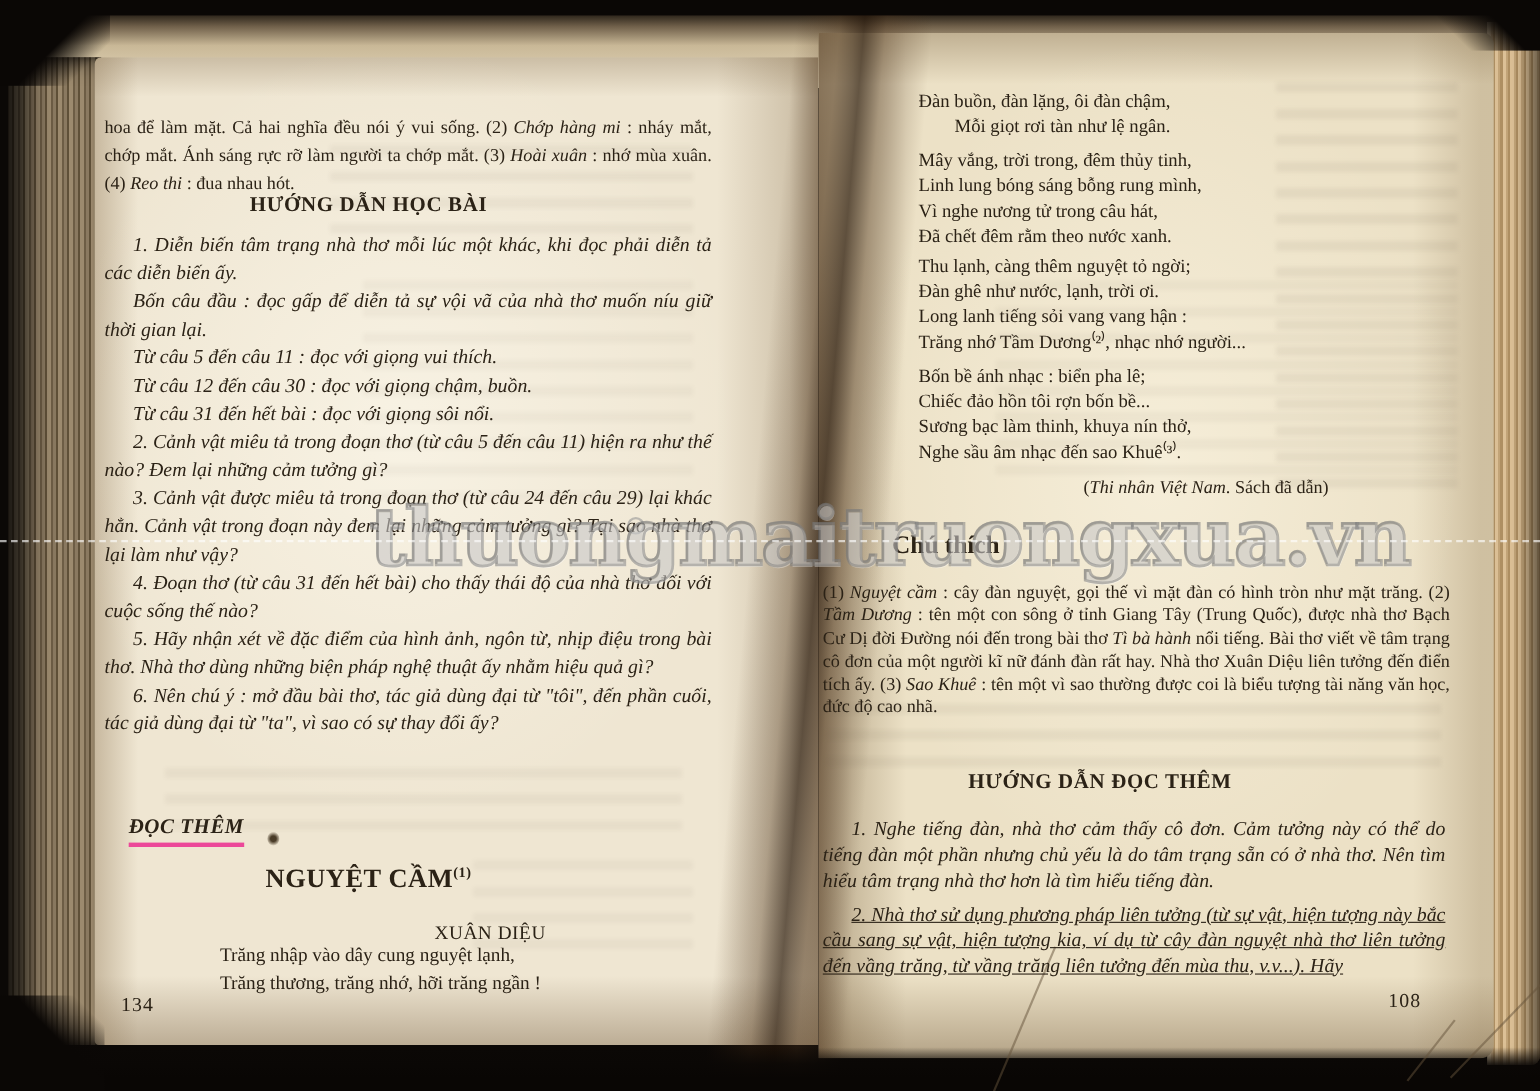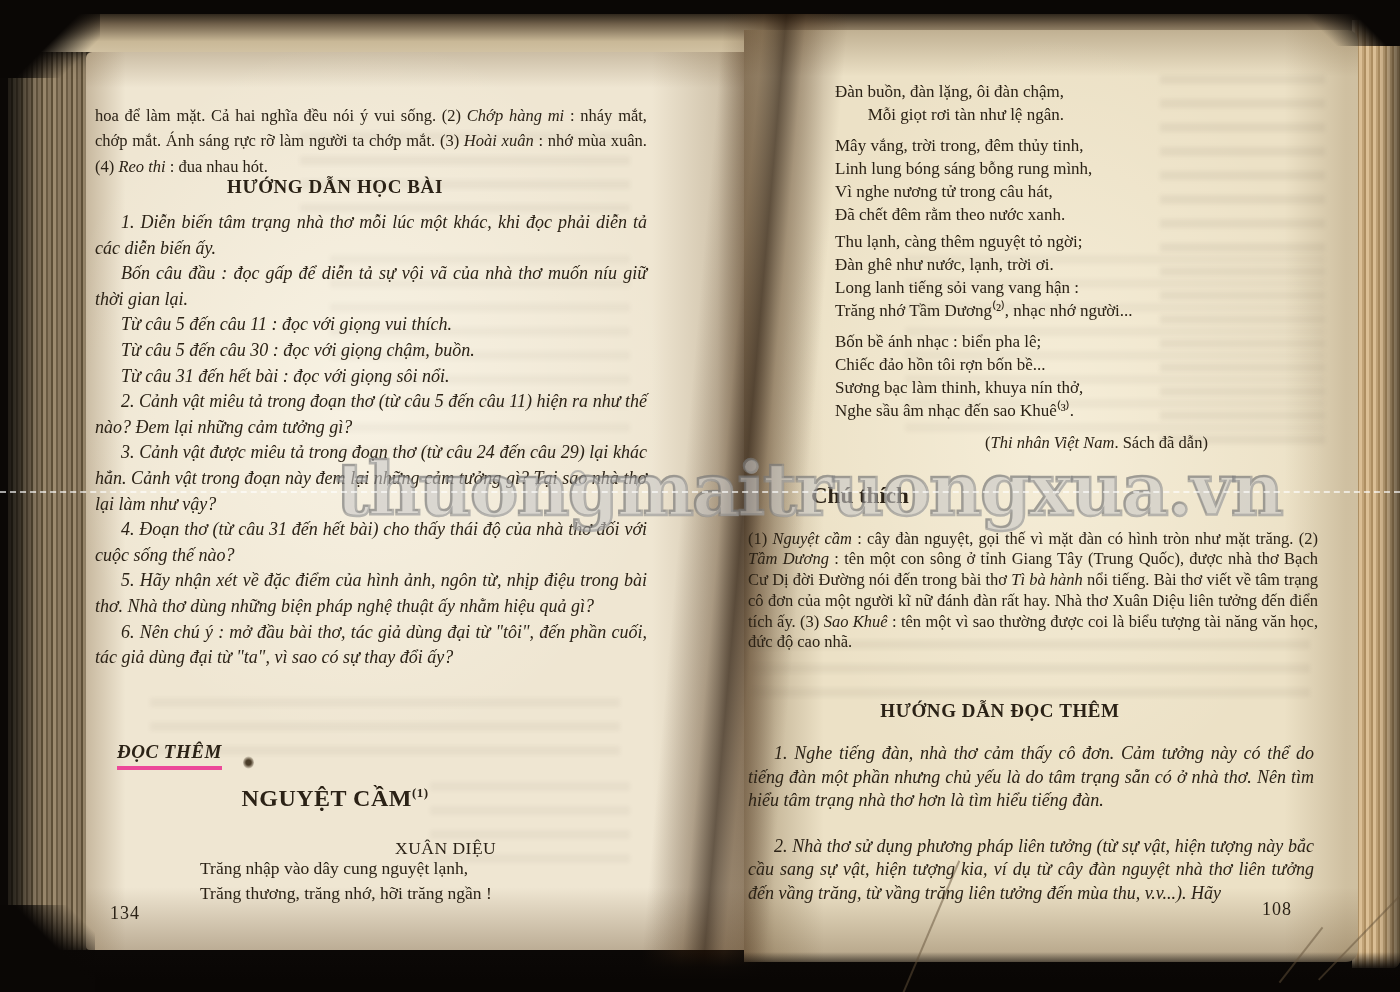--- a/index.html
+++ b/index.html
@@ -74,21 +74,21 @@
 
   .stanza{left:835px;font-size:17px;}
   .stanza .pline{line-height:23px;white-space:nowrap;}
   .s1{top:80px;text-align:right;} .s2{top:134px;} .s3{top:230px;} .s4{top:330px;}
   .attrib{left:985px;top:433px;font-size:16.5px;}
   .notes-h{left:763px;top:483px;font-size:23px;font-weight:bold;margin-left:48px;}
   .notes{left:748px;top:512px;width:570px;font-size:16.5px;line-height:20.8px;}
   .heading-r{left:720px;top:700px;width:560px;text-align:center;font-size:19px;font-weight:bold;letter-spacing:.6px;}
   .reading{left:748px;top:742px;width:566px;}
   .reading p{margin:0;font-size:18px;font-style:italic;line-height:23.5px;text-indent:26px;text-align:justify;}
-  .reading p + p{margin-top:22px;}
+  .reading p + p{margin-top:7px;text-decoration:underline;}
 
   
   .watermark{position:absolute;left:336px;top:446px;font-family:"DejaVu Serif",serif;
      font-size:73px;font-weight:bold;letter-spacing:-2px;
      color:rgba(250,250,250,.10);-webkit-text-stroke:2.5px rgba(128,128,128,.55);
      text-shadow:1px 1px 0 rgba(255,255,255,.35), -1px -1px 0 rgba(80,80,80,.3);}
   .dashline{position:absolute;left:0;top:491px;width:1400px;height:0;
      border-top:2px dashed rgba(255,255,255,.75);opacity:.85;}
   .spot{position:absolute;left:243px;top:756px;width:11px;height:13px;border-radius:50%;
      background:radial-gradient(circle,#4a3c28 30%,rgba(74,60,40,0) 75%);filter:blur(.5px);}
@@ -126,21 +126,21 @@
   <div class="spot"></div>
 
   <p class="txt footnote just"><span>hoa để làm mặt. Cả hai nghĩa đều nói ý vui sống. (2) </span><span class="it">Chớp hàng mi</span><span> : nháy mắt, chớp mắt. Ánh sáng rực rỡ làm người ta chớp mắt. (3) </span><span class="it">Hoài xuân</span><span> : nhớ mùa xuân. (4) </span><span class="it">Reo thi</span><span> : đua nhau hót.</span></p>
 
   <div class="txt heading-l">HƯỚNG DẪN HỌC BÀI</div>
 
   <div class="txt guide">
     <p>1. Diễn biến tâm trạng nhà thơ mỗi lúc một khác, khi đọc phải diễn tả các diễn biến ấy.</p>
     <p>Bốn câu đầu : đọc gấp để diễn tả sự vội vã của nhà thơ muốn níu giữ thời gian lại.</p>
     <p>Từ câu 5 đến câu 11 : đọc với giọng vui thích.</p>
-    <p>Từ câu 5 đến câu 30 : đọc với giọng chậm, buồn.</p>
+    <p>Từ câu 12 đến câu 30 : đọc với giọng chậm, buồn.</p>
     <p>Từ câu 31 đến hết bài : đọc với giọng sôi nổi.</p>
     <p>2. Cảnh vật miêu tả trong đoạn thơ (từ câu 5 đến câu 11) hiện ra như thế nào? Đem lại những cảm tưởng gì?</p>
     <p>3. Cảnh vật được miêu tả trong đoạn thơ (từ câu 24 đến câu 29) lại khác hẳn. Cảnh vật trong đoạn này đem lại những cảm tưởng gì? Tại sao nhà thơ lại làm như vậy?</p>
     <p>4. Đoạn thơ (từ câu 31 đến hết bài) cho thấy thái độ của nhà thơ đối với cuộc sống thế nào?</p>
     <p>5. Hãy nhận xét về đặc điểm của hình ảnh, ngôn từ, nhịp điệu trong bài thơ. Nhà thơ dùng những biện pháp nghệ thuật ấy nhằm hiệu quả gì?</p>
     <p>6. Nên chú ý : mở đầu bài thơ, tác giả dùng đại từ "tôi", đến phần cuối, tác giả dùng đại từ "ta", vì sao có sự thay đổi ấy?</p>
   </div>
 
   <div class="txt docthem">ĐỌC THÊM</div>
 

